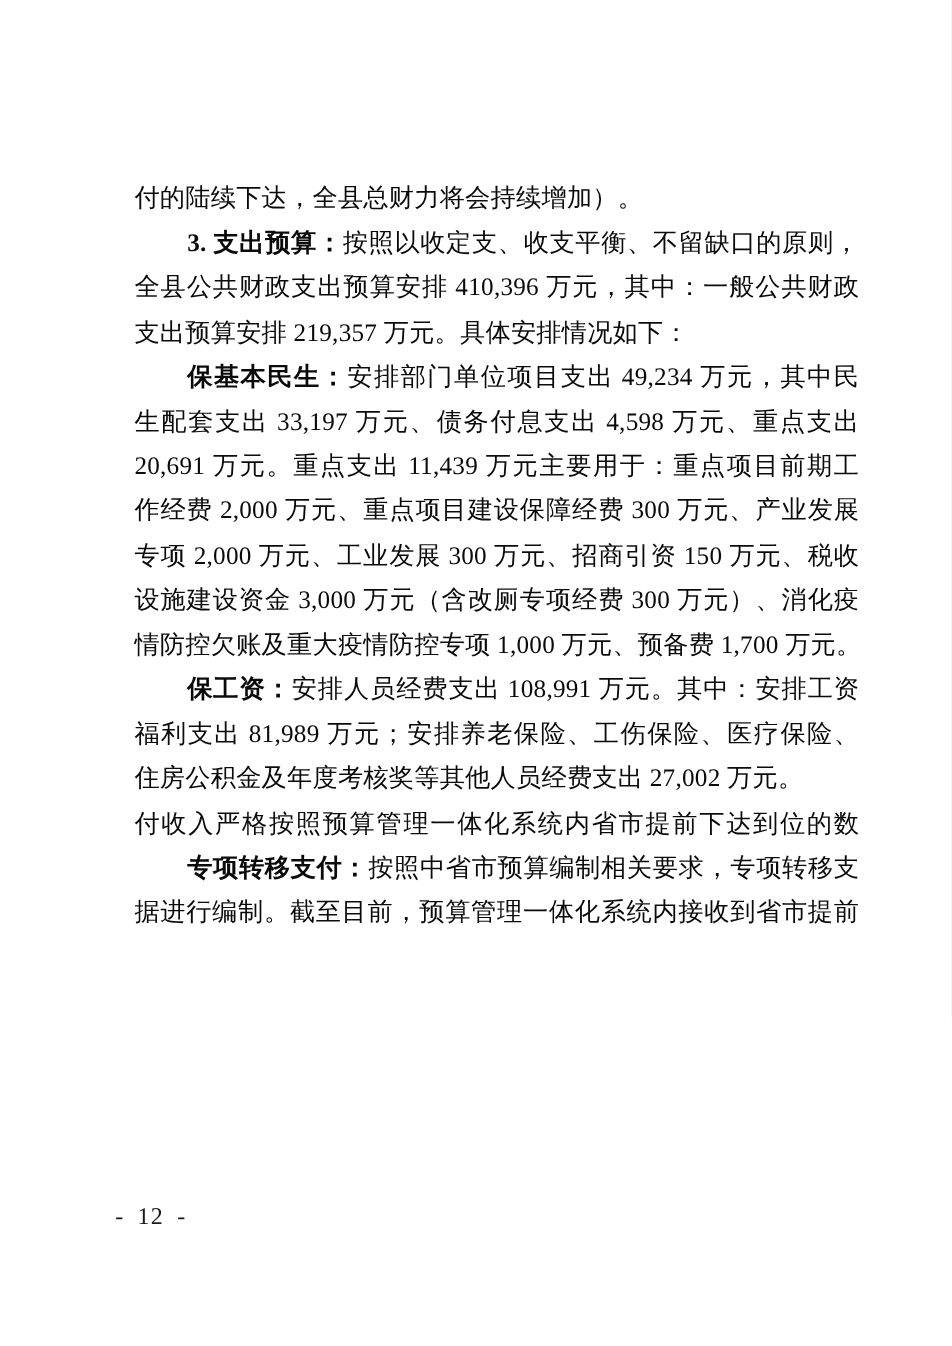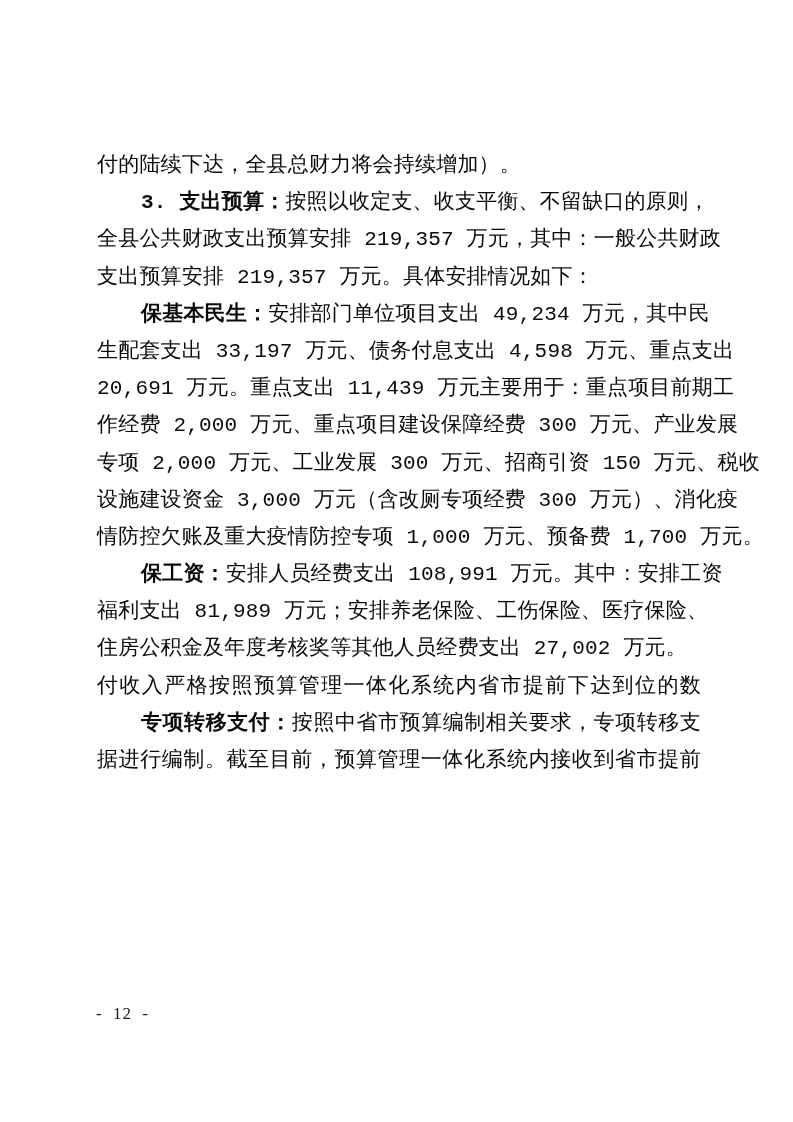--- a/index.html
+++ b/index.html
@@ -12,24 +12,23 @@
     width: 793px;
     height: 1122px;
     margin: 0 auto;
     background: #ffffff;
     overflow: hidden;
     color: #0a0a0a;
     font-family: "Liberation Serif", "DejaVu Serif", serif;
   }
   .text-block {
     position: absolute;
-    left: 97px;
+    left: 112px;
     top: 147px;
     width: 604px;
-    font-family: Liberation Mono, monospace;
   }
   .line {
     font-size: 21px;
     line-height: 37.2px;
     height: 37.2px;
     white-space: nowrap;
     letter-spacing: 0.2px;
   }
   
   .line.jst {
@@ -42,36 +41,36 @@
   .line.ind {
     padding-left: 44px;
   }
   .lead {
     font-weight: 700;
   }
   .footer {
     position: absolute;
     left: 96px;
     top: 1002px;
-    font-size: 17px;
+    font-size: 20px;
     line-height: 24px;
     letter-spacing: 1px;
     word-spacing: 5px;
     color: #1a1a1a;
   }
 </style>
 </head>
 <body>
 
 <div class="page">
 
   <div class="text-block" id="text-block">
       <div class="line end"><span class="lead"></span><span class="rest">付的陆续下达，全县总财力将会持续增加）。</span></div>
       <div class="line jst ind"><span class="lead">3. 支出预算：</span><span class="rest">按照以收定支、收支平衡、不留缺口的原则，</span></div>
-      <div class="line jst"><span class="lead"></span><span class="rest">全县公共财政支出预算安排 219,357 万元，其中：一般公共财政</span></div>
+      <div class="line jst"><span class="lead"></span><span class="rest">全县公共财政支出预算安排 410,396 万元，其中：一般公共财政</span></div>
       <div class="line end"><span class="lead"></span><span class="rest">支出预算安排 219,357 万元。具体安排情况如下：</span></div>
       <div class="line jst ind"><span class="lead">保基本民生：</span><span class="rest">安排部门单位项目支出 49,234 万元，其中民</span></div>
       <div class="line jst"><span class="lead"></span><span class="rest">生配套支出 33,197 万元、债务付息支出 4,598 万元、重点支出</span></div>
       <div class="line jst"><span class="lead"></span><span class="rest">20,691 万元。重点支出 11,439 万元主要用于：重点项目前期工</span></div>
       <div class="line jst"><span class="lead"></span><span class="rest">作经费 2,000 万元、重点项目建设保障经费 300 万元、产业发展</span></div>
       <div class="line jst"><span class="lead"></span><span class="rest">专项 2,000 万元、工业发展 300 万元、招商引资 150 万元、税收</span></div>
       <div class="line jst"><span class="lead"></span><span class="rest">设施建设资金 3,000 万元（含改厕专项经费 300 万元）、消化疫</span></div>
       <div class="line end"><span class="lead"></span><span class="rest">情防控欠账及重大疫情防控专项 1,000 万元、预备费 1,700 万元。</span></div>
       <div class="line jst ind"><span class="lead">保工资：</span><span class="rest">安排人员经费支出 108,991 万元。其中：安排工资</span></div>
       <div class="line jst"><span class="lead"></span><span class="rest">福利支出 81,989 万元；安排养老保险、工伤保险、医疗保险、</span></div>

